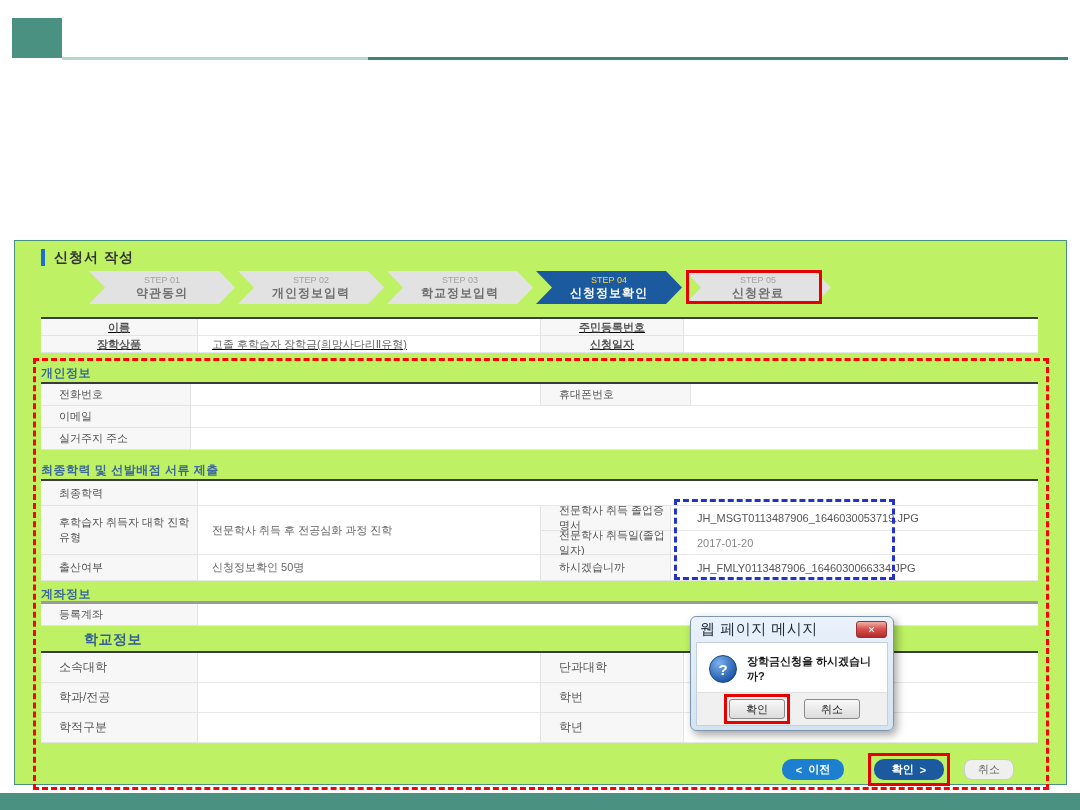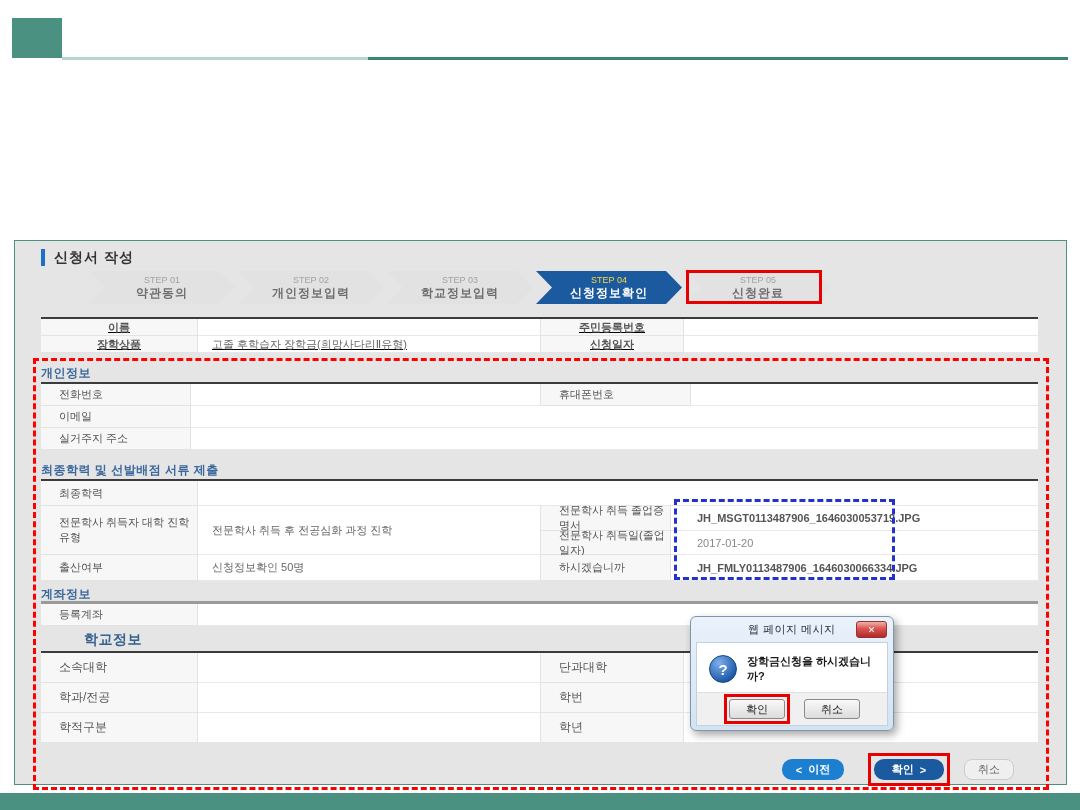--- a/index.html
+++ b/index.html
@@ -5,21 +5,21 @@
   * { margin:0; padding:0; box-sizing:border-box; }
   html,body { width:1080px; height:810px; background:#fff; font-family:"Liberation Sans","DejaVu Sans",sans-serif; }
   .page { position:relative; width:1080px; height:810px; background:#fff; overflow:hidden; }
 
   
   .brand-square { position:absolute; left:12px; top:18px; width:50px; height:40px; background:#4a9182; }
   .hline-light  { position:absolute; left:62px; top:57px; width:306px; height:3px; background:#b9d6ce; }
   .hline-dark   { position:absolute; left:368px; top:57px; width:700px; height:3px; background:#3a8573; }
 
   
-  .main-box { position:absolute; left:14px; top:240px; width:1053px; height:545px; border:1px solid #4a9182; background:#e5e5e5; }
+  .main-box { position:absolute; left:14px; top:240px; width:1053px; height:545px; border:1px solid #4a9182; background:#bef264; }
   .page-title { position:absolute; left:26px; top:8px; font-size:14px; font-weight:bold; color:#333;
                 padding-left:9px; border-left:4px solid #1d6fc8; line-height:17px; letter-spacing:1px; }
 
   
   .steps { position:absolute; left:74px; top:30px; display:flex; gap:3px; }
   .step { width:146px; height:33px; background:#e2e2e2; display:flex; flex-direction:column; justify-content:center; align-items:center;
           clip-path:polygon(0 0, calc(100% - 16px) 0, 100% 50%, calc(100% - 16px) 100%, 0 100%, 16px 50%); }
   .step .num { font-size:9px; color:#a2a2a2; line-height:11px; }
   .step .lbl { font-size:12px; font-weight:bold; color:#6e6e6e; line-height:14px; letter-spacing:1px; }
   .step.active { background:#1b5a9e; }
@@ -27,21 +27,21 @@
   .step.active .lbl { color:#ffffff; }
 
   
   .tbl { position:absolute; left:26px; width:997px; display:grid; border-top:2px solid #3b3b3b; }
   .th { background:#f7f7f7; border-bottom:1px solid #e3e3e3; border-right:1px solid #e3e3e3;
         font-size:11px; color:#555; display:flex; align-items:center; padding-left:18px; }
   .th.center { justify-content:center; padding-left:0; font-weight:bold; }
   .td { font-size:11px; color:#666; display:flex; align-items:center; padding-left:14px;
         border-bottom:1px solid #e8e8e8; background:#fff; }
   .br { border-right:1px solid #e3e3e3; }
-  .file { font-weight:bold; color:#555; letter-spacing:0; }
+  .file { font-weight:normal; color:#555; letter-spacing:0; }
 
   .tbl-summary { top:76px;  grid-template-columns:157px 343px 143px 354px; grid-auto-rows:17px;text-decoration:underline; }
   .tbl-summary .th { font-size:11px; }
 
   .sec-title { position:absolute; left:26px; font-size:12px; font-weight:bold; color:#3a679c; letter-spacing:0.5px; }
   .sec-title.big { font-size:14px; color:#35608f; }
 
   .tbl-personal { top:141px; grid-template-columns:150px 350px 150px 347px; grid-auto-rows:22px; }
   .tbl-edu      { top:238px; grid-template-columns:157px 343px 130px 367px; grid-template-rows:25px 25px 24px 26px; }
   .tbl-account  { top:360px; grid-template-columns:157px 840px; grid-auto-rows:22px; border-top:3px solid #9a9a9a;font-family:Liberation Mono, monospace; }
@@ -60,21 +60,21 @@
   
   .red-dotted  { position:absolute; left:33px; top:358px; width:1016px; height:432px; border:3px dashed #ff0000; pointer-events:none; }
   .blue-dotted { position:absolute; left:674px; top:499px; width:221px; height:81px; border:3px dashed #2233cc; pointer-events:none; }
   .hl-step     { position:absolute; left:686px; top:270px; width:136px; height:34px; border:3px solid #e60000; pointer-events:none; }
 
   
   .dialog { position:absolute; left:690px; top:616px; width:204px; height:115px;
             background:linear-gradient(#eaf2fb,#d3e3f2); border:1px solid #7e95ac; border-radius:6px;
             box-shadow:3px 4px 8px rgba(0,0,0,0.35); }
   .dialog-titlebar { height:25px; display:flex; align-items:center; padding:0 6px 0 9px; }
-  .dialog-title { font-size:11px; color:#1e2b38; letter-spacing:0.5px;margin-left:48px; }
+  .dialog-title { font-size:15px; color:#1e2b38; letter-spacing:0.5px; }
   .dialog-close { margin-left:auto; width:31px; height:17px; border:1px solid #983030; border-radius:3px;
                   background:linear-gradient(#f0b2a8 0%, #d9534f 45%, #b02a2a 100%); color:#fff; font-size:9px; font-weight:bold;
                   display:flex; align-items:center; justify-content:center; cursor:pointer; }
   .dialog-body { position:absolute; left:5px; top:25px; width:192px; height:84px; background:#fff; border:1px solid #c3d0dd; }
   .dialog-msg-row { display:flex; align-items:center; gap:10px; padding:11px 8px 0 12px; }
   .q-icon { width:28px; height:28px; min-width:28px; border-radius:50%;
             background:radial-gradient(circle at 35% 28%, #7db0ec, #1c57a8 75%); color:#fff; font-weight:bold; font-size:15px;
             display:flex; align-items:center; justify-content:center; border:1px solid #16467f; }
   .dialog-msg { font-size:11px; color:#1a1a1a;font-weight:bold; }
   .dialog-btns { position:absolute; bottom:0; left:0; right:0; height:33px; background:#f0f0f0; border-top:1px solid #dfdfdf;
@@ -142,21 +142,21 @@
       <div class="td" style="grid-column:span 3;"></div>
       <div class="th">실거주지 주소</div>
       <div class="td" style="grid-column:span 3;"></div>
     </div>
 
     <div class="sec-title" style="top:221px;">최종학력 및 선발배점 서류 제출</div>
     <div class="tbl tbl-edu">
       <div class="th" style="grid-row:1;grid-column:1;">최종학력</div>
       <div class="td" style="grid-row:1;grid-column:2 / span 3;"></div>
 
-      <div class="th" style="grid-row:2 / span 2;grid-column:1;">전문학사 취득자 대학 진학 유형</div>
+      <div class="th" style="grid-row:2 / span 2;grid-column:1;">후학습자 취득자 대학 진학 유형</div>
       <div class="td br" style="grid-row:2 / span 2;grid-column:2;">전문학사 취득 후 전공심화 과정 진학</div>
       <div class="th" style="grid-row:2;grid-column:3;">전문학사 취득 졸업증명서</div>
       <div class="td file" style="grid-row:2;grid-column:4;padding-left:26px;">JH_MSGT0113487906_1646030053719.JPG</div>
       <div class="th" style="grid-row:3;grid-column:3;">전문학사 취득일(졸업일자)</div>
       <div class="td" style="grid-row:3;grid-column:4;padding-left:26px;color:#888;">2017-01-20</div>
 
       <div class="th" style="grid-row:4;grid-column:1;">출산여부</div>
       <div class="td br" style="grid-row:4;grid-column:2;">신청정보확인 50명</div>
       <div class="th" style="grid-row:4;grid-column:3;">하시겠습니까</div>
       <div class="td file" style="grid-row:4;grid-column:4;padding-left:26px;">JH_FMLY0113487906_1646030066334.JPG</div>

